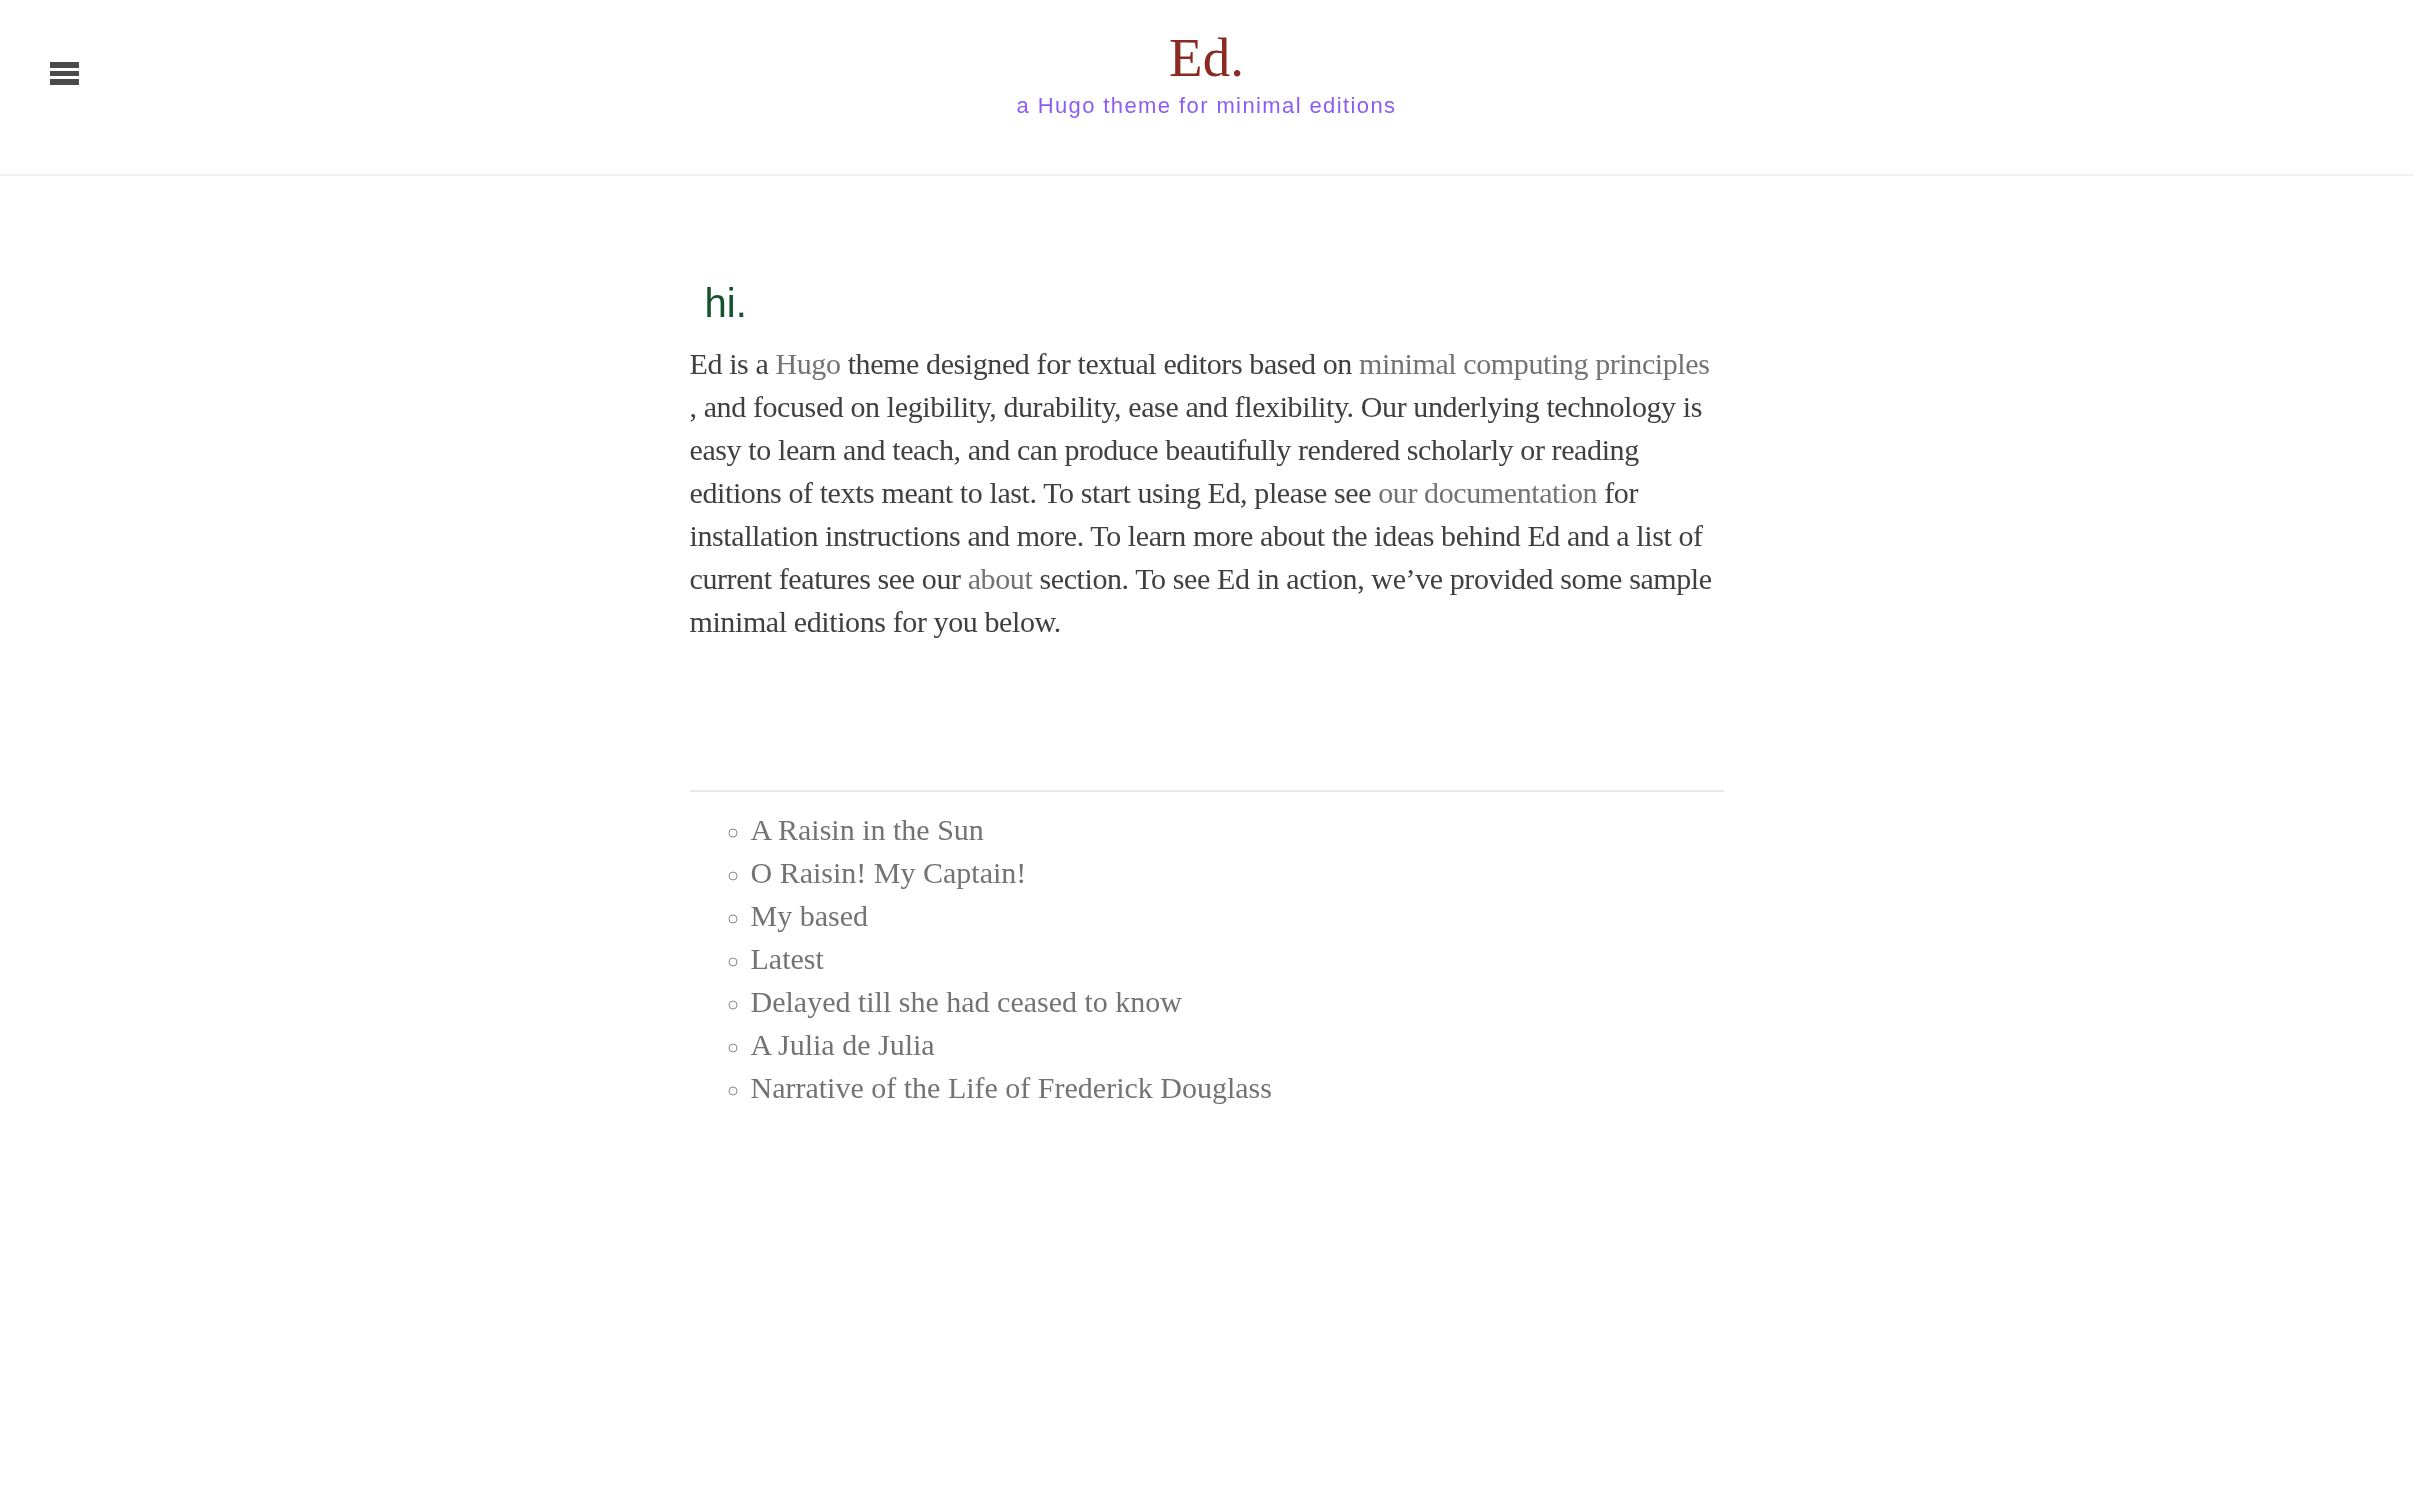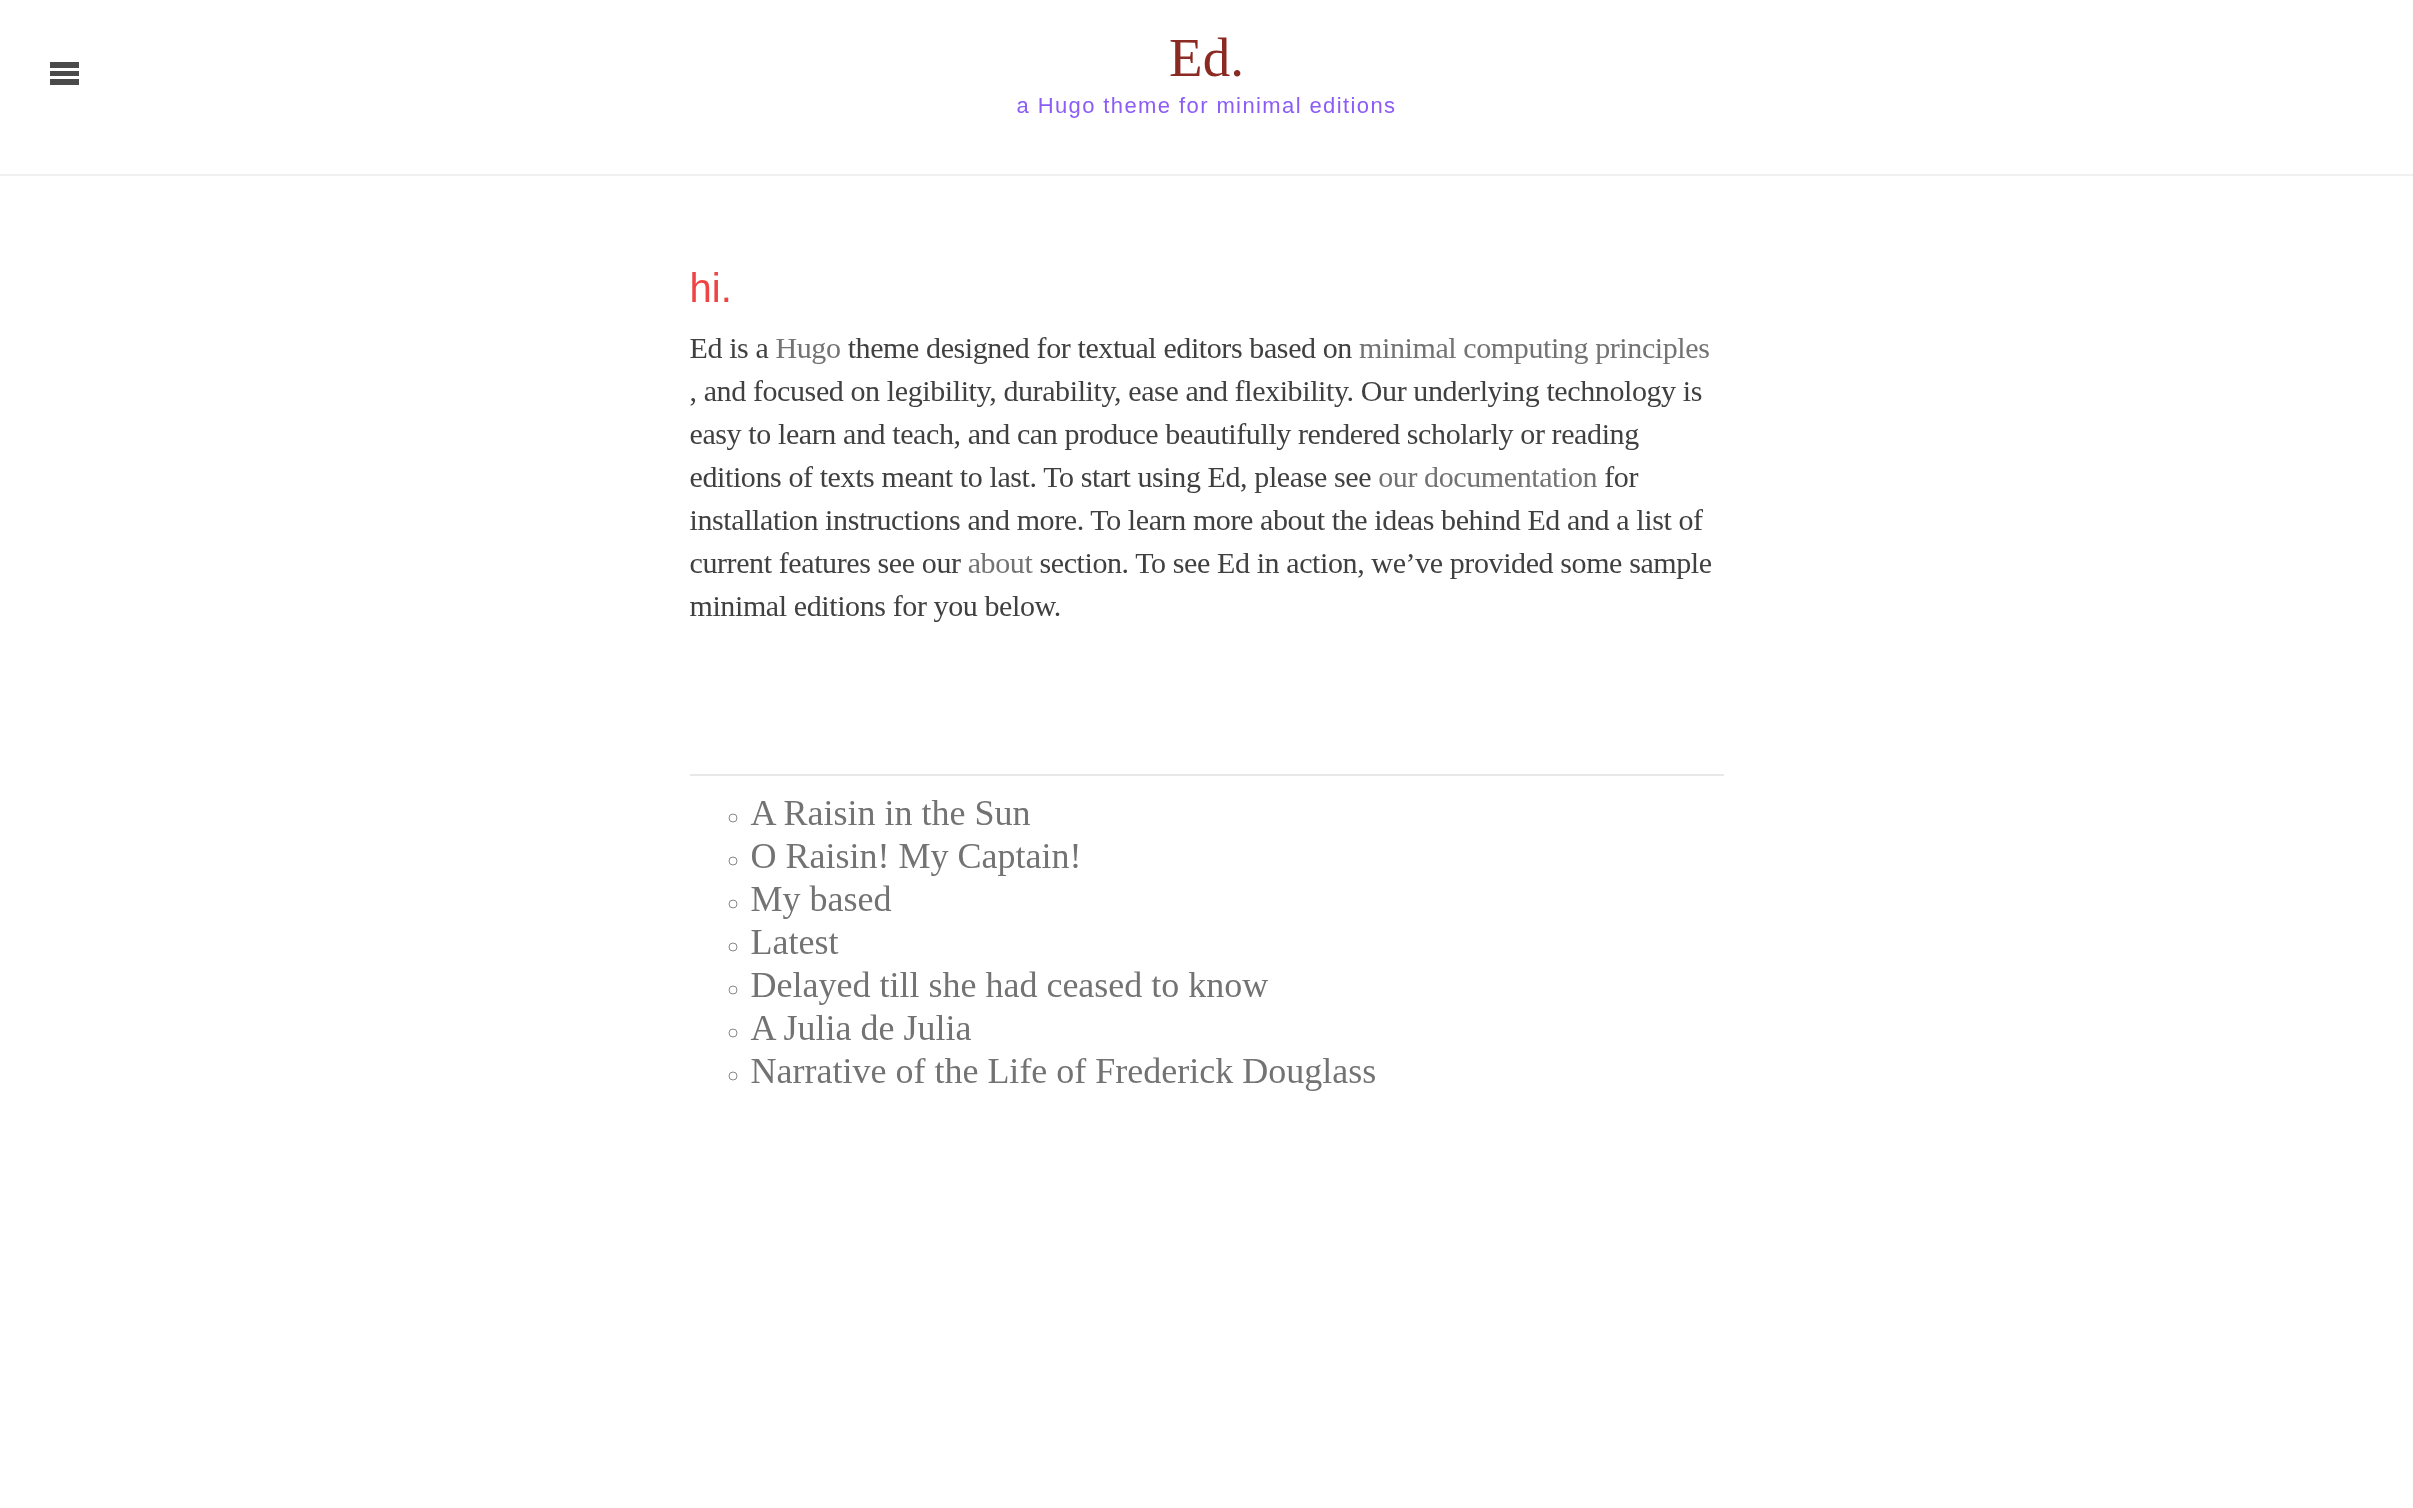--- a/index.html
+++ b/index.html
@@ -66,22 +66,22 @@
   .content {
     width: 1034px;
     margin: 0 auto;
     padding-top: 88px;
   }
   h1.page-heading, h2.section-heading {
     font-family: "Liberation Sans", "DejaVu Sans", sans-serif;
     font-size: 40px;
     font-weight: normal;
     line-height: 1.2;
-    color: #ef4444;
-    margin: 0;
+    color: #14532d;
+    margin: 15px;
   }
   .intro {
     font-size: 30px;
     line-height: 43px;
     letter-spacing: -0.4px;
     margin: 14.4px 0 0 0;
     color: #404040;
   }
   a.text-link {
     color: #737373;
@@ -94,21 +94,21 @@
   }
   h2.section-heading {
     margin-top: 40px;
   }
   ul.pub-list {
     margin: 16px 0 0 0;
     padding-left: 61px;
     list-style-type: circle;
   }
   ul.pub-list li {
-    font-size: 36px;
+    font-size: 30px;
     line-height: 43px;
     color: #8b8b8b;
   }
   ul.pub-list li::marker {
     color: #888888;
     font-size: 26px;
   }
 </style>
 </head>
 <body>

